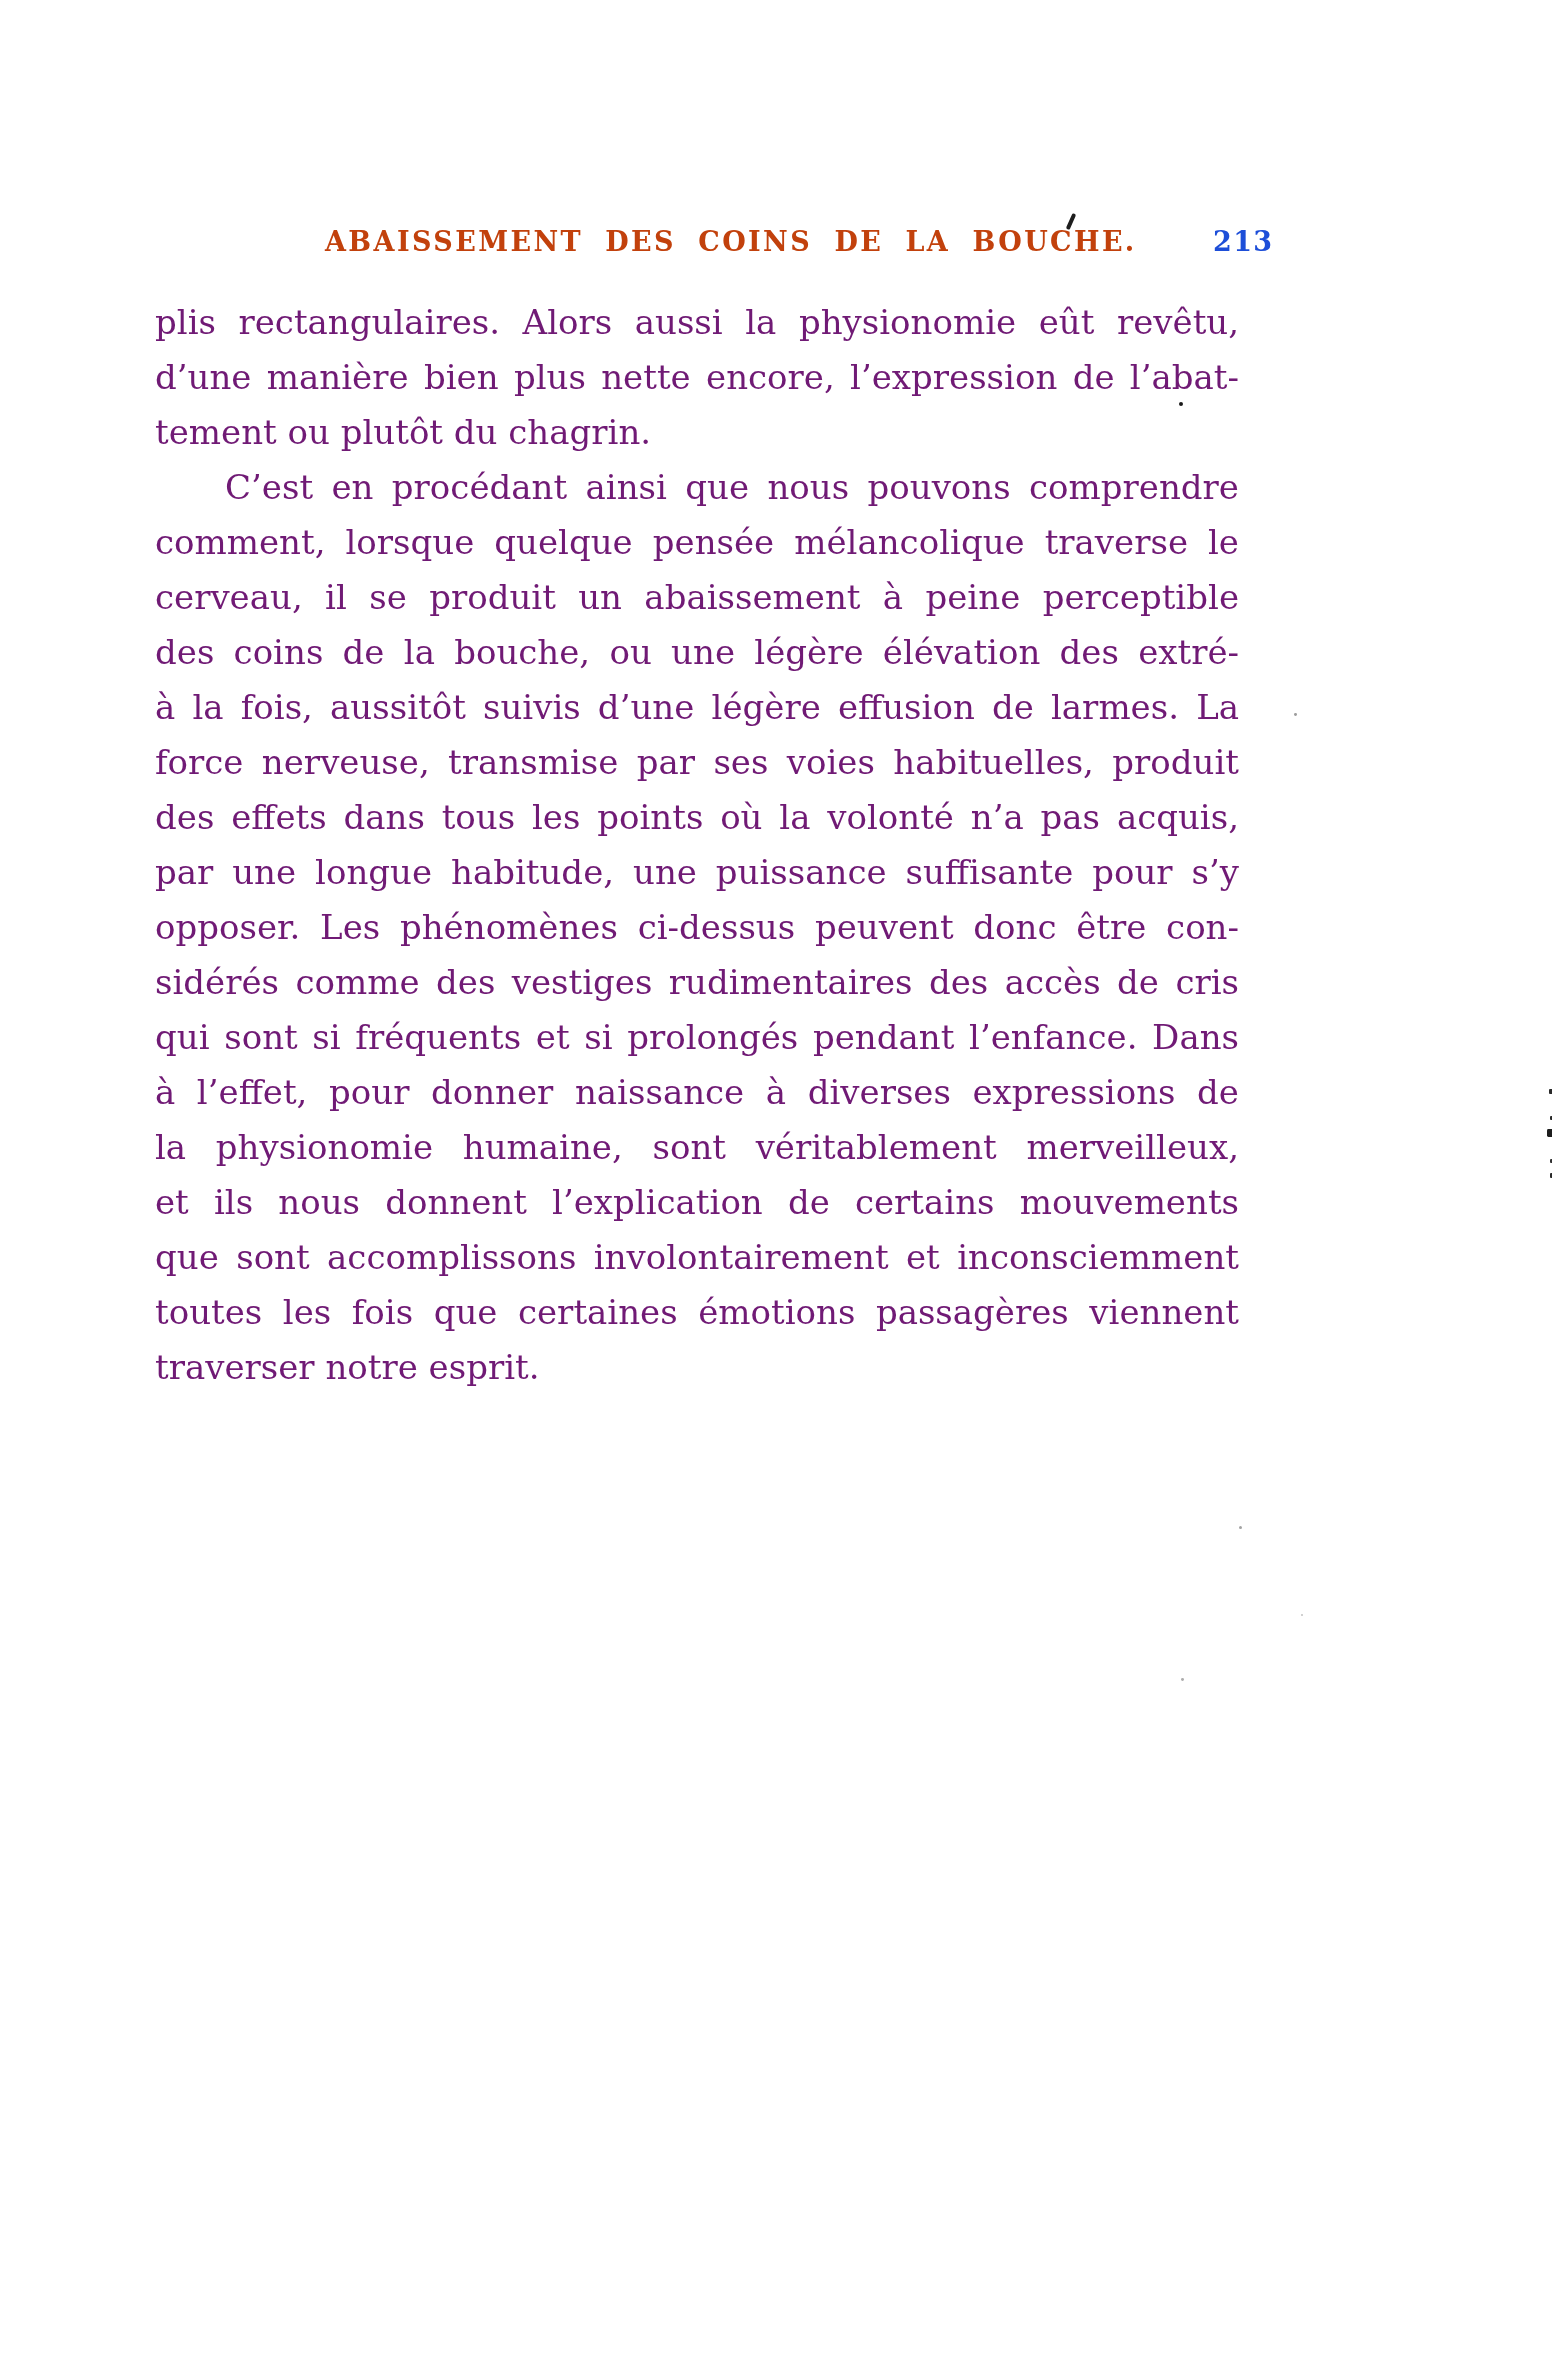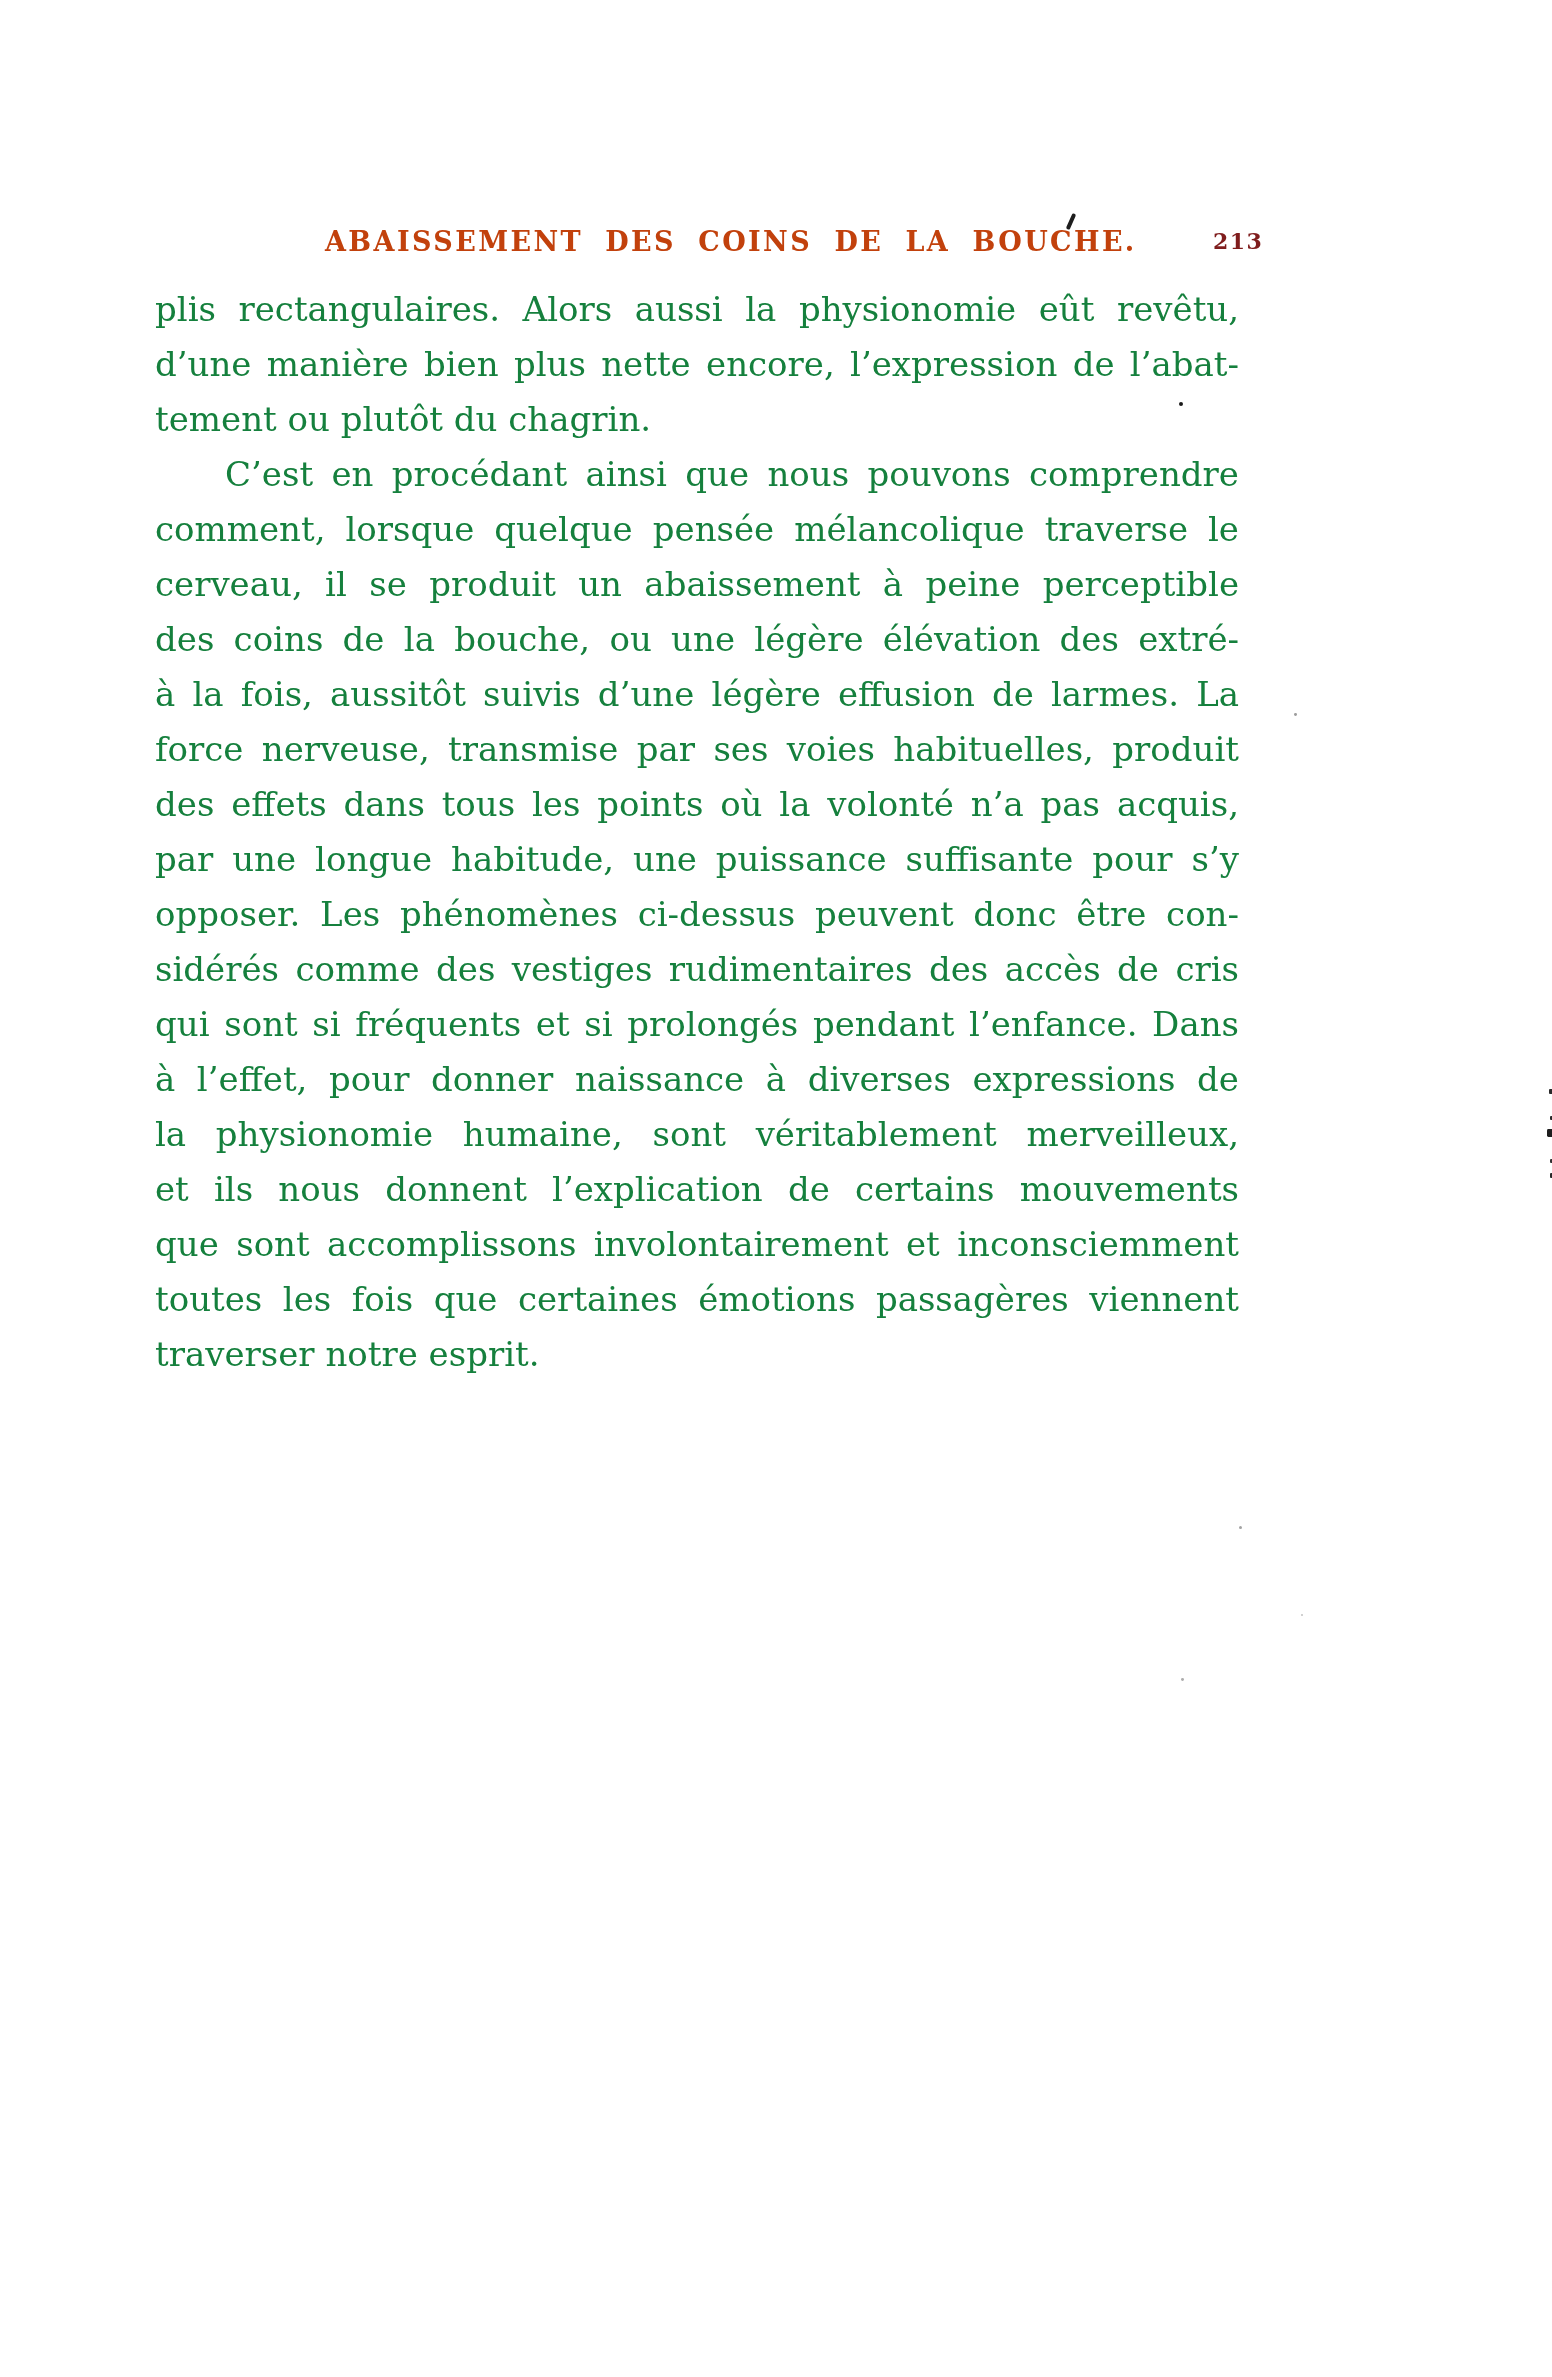--- a/index.html
+++ b/index.html
@@ -31,42 +31,42 @@
     font-weight: 700;
     letter-spacing: 2.4px;
     word-spacing: 10.5px;
     white-space: nowrap;
     color: #c2410c;
   }
   .page-number {
     position: absolute;
     left: 1213px; top: 0;
     line-height: 43px;
-    font-size: 22px;
+    font-size: 27px;
     font-weight: 700;
     letter-spacing: 1.4px;
-    color: #7f1d1d;
+    color: #1d4ed8;
   }
   .accent-artifact {
     position: absolute;
     left: 1069px; top: -6.7px;
     width: 3.8px; height: 17px;
     background: #1d1d1d;
     border-radius: 1.9px;
     transform: rotate(24deg);
   }
 
   
   .text-block {
     position: absolute;
-    left: 155px; top: 282px;
+    left: 155px; top: 295px;
     width: 1084px;
     font-size: 34px;
     line-height: 55px;
-    color: #15803d;
+    color: #701a75;
   }
   .line {
     height: 55px;
     text-align: justify;
     text-align-last: justify;
     -moz-text-align-last: justify;
     white-space: normal;
     overflow: visible;
   }
   .line.end {

